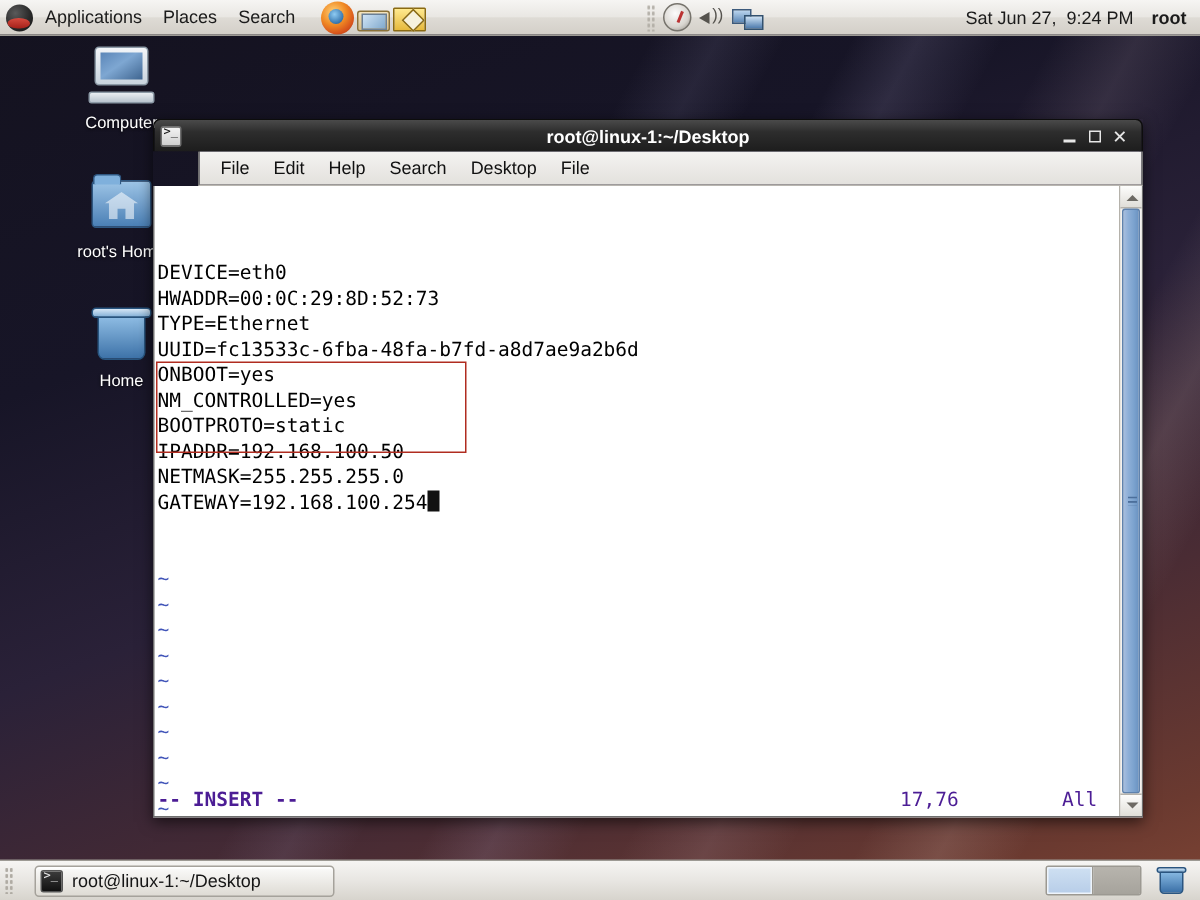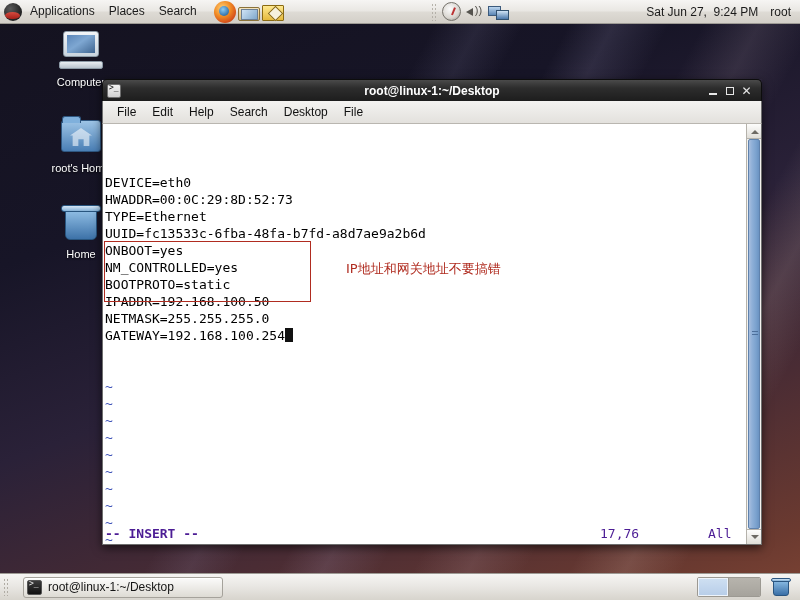--- a/index.html
+++ b/index.html
@@ -107,21 +107,21 @@
   }
   .ic-net::before {
     content: ""; position: absolute; left: 1px; top: 5px; width: 11px; height: 8px;
     background: linear-gradient(180deg,#bcd6ef,#5b86b5); border: 1px solid #3c5a7c;
   }
   .ic-net::after {
     content: ""; position: absolute; left: 9px; top: 9px; width: 11px; height: 8px;
     background: linear-gradient(180deg,#cfe3f5,#4b78ab); border: 1px solid #32516f;
   }
   #clock { margin-left: auto; font-size: 12px; padding-right: 4px; white-space: pre; }
-  #user-label { font-weight: normal; font-size: 12px; padding: 0 9px 0 8px; }
+  #user-label { font-weight: bold; font-size: 12px; padding: 0 9px 0 8px; }
 
   
   .desk-icon {
     position: absolute; width: 90px; text-align: center;
     color: #fff; font-size: 11px; text-shadow: 0 1px 2px rgba(0,0,0,.85);
   }
   .desk-icon .glyph { width: 48px; height: 44px; margin: 0 auto 2px; position: relative; }
   .desk-label { display: inline-block; line-height: 13px; white-space: nowrap; }
 
   .g-computer .screen {
@@ -192,21 +192,21 @@
   .win-btns { margin-left: auto; display: flex; align-items: center; padding-right: 6px; z-index: 2; }
   .win-btn { width: 17px; height: 17px; color: #e7e7e7; font-size: 12px;
              display: flex; align-items: center; justify-content: center; cursor: default; }
   .win-btn .sq { width: 8px; height: 8px; border: 1.5px solid #e7e7e7; }
   .win-btn .dash { width: 8px; height: 2px; background: #e7e7e7; margin-top: 7px; }
 
   #menubar {
     height: 23px; background: linear-gradient(180deg,#f4f3f1,#e3e1dd);
     border-left: 1px solid #6f6f6f; border-right: 1px solid #6f6f6f;
     border-bottom: 1px solid #b9b6b0;
-    display: flex; align-items: center; font-size: 12px; color: #111;
+    display: flex; align-items: center; font-size: 12px; color: #111; margin-left: 30px;
   }
   #menubar .mi { padding: 0 8px; line-height: 22px; cursor: default; }
   #menubar .mi:first-child { margin-left: 6px; }
 
   #term-body {
     height: 421px; background: #ffffff; position: relative;
     border-left: 1px solid #6f6f6f; border-right: 1px solid #6f6f6f;
     border-bottom: 1px solid #6f6f6f;
     display: flex;
   }
@@ -387,21 +387,20 @@
     <div class="mi">Desktop</div>
     <div class="mi">File</div>
   </div>
 
   <div id="term-body">
     <div id="term-text">
       <div id="editor-lines"><div class="vline">DEVICE=eth0</div><div class="vline">HWADDR=00:0C:29:8D:52:73</div><div class="vline">TYPE=Ethernet</div><div class="vline">UUID=fc13533c-6fba-48fa-b7fd-a8d7ae9a2b6d</div><div class="vline">ONBOOT=yes</div><div class="vline">NM_CONTROLLED=yes</div><div class="vline">BOOTPROTO=static</div><div class="vline">IPADDR=192.168.100.50</div><div class="vline">NETMASK=255.255.255.0</div><div class="vline">GATEWAY=192.168.100.254<span class="cursor-block"></span></div></div>
       <div id="tilde-lines"><div class="vline tilde">~</div><div class="vline tilde">~</div><div class="vline tilde">~</div><div class="vline tilde">~</div><div class="vline tilde">~</div><div class="vline tilde">~</div><div class="vline tilde">~</div><div class="vline tilde">~</div><div class="vline tilde">~</div><div class="vline tilde">~</div><div class="vline tilde">~</div></div>
 
       <div id="redbox" style="border-color: rgb(176, 44, 32);"></div>
-      <div id="annotation" style="color: rgb(176, 44, 32);">IP地址和网关地址不要搞错</div>
 
       <div id="statusline">
         <span id="st-mode">-- INSERT --</span>
         <span id="st-pos">17,76</span>
         <span id="st-scroll">All</span>
       </div>
     </div>
 
     <div id="term-scroll">
       <div class="sb-arrow up"></div>

